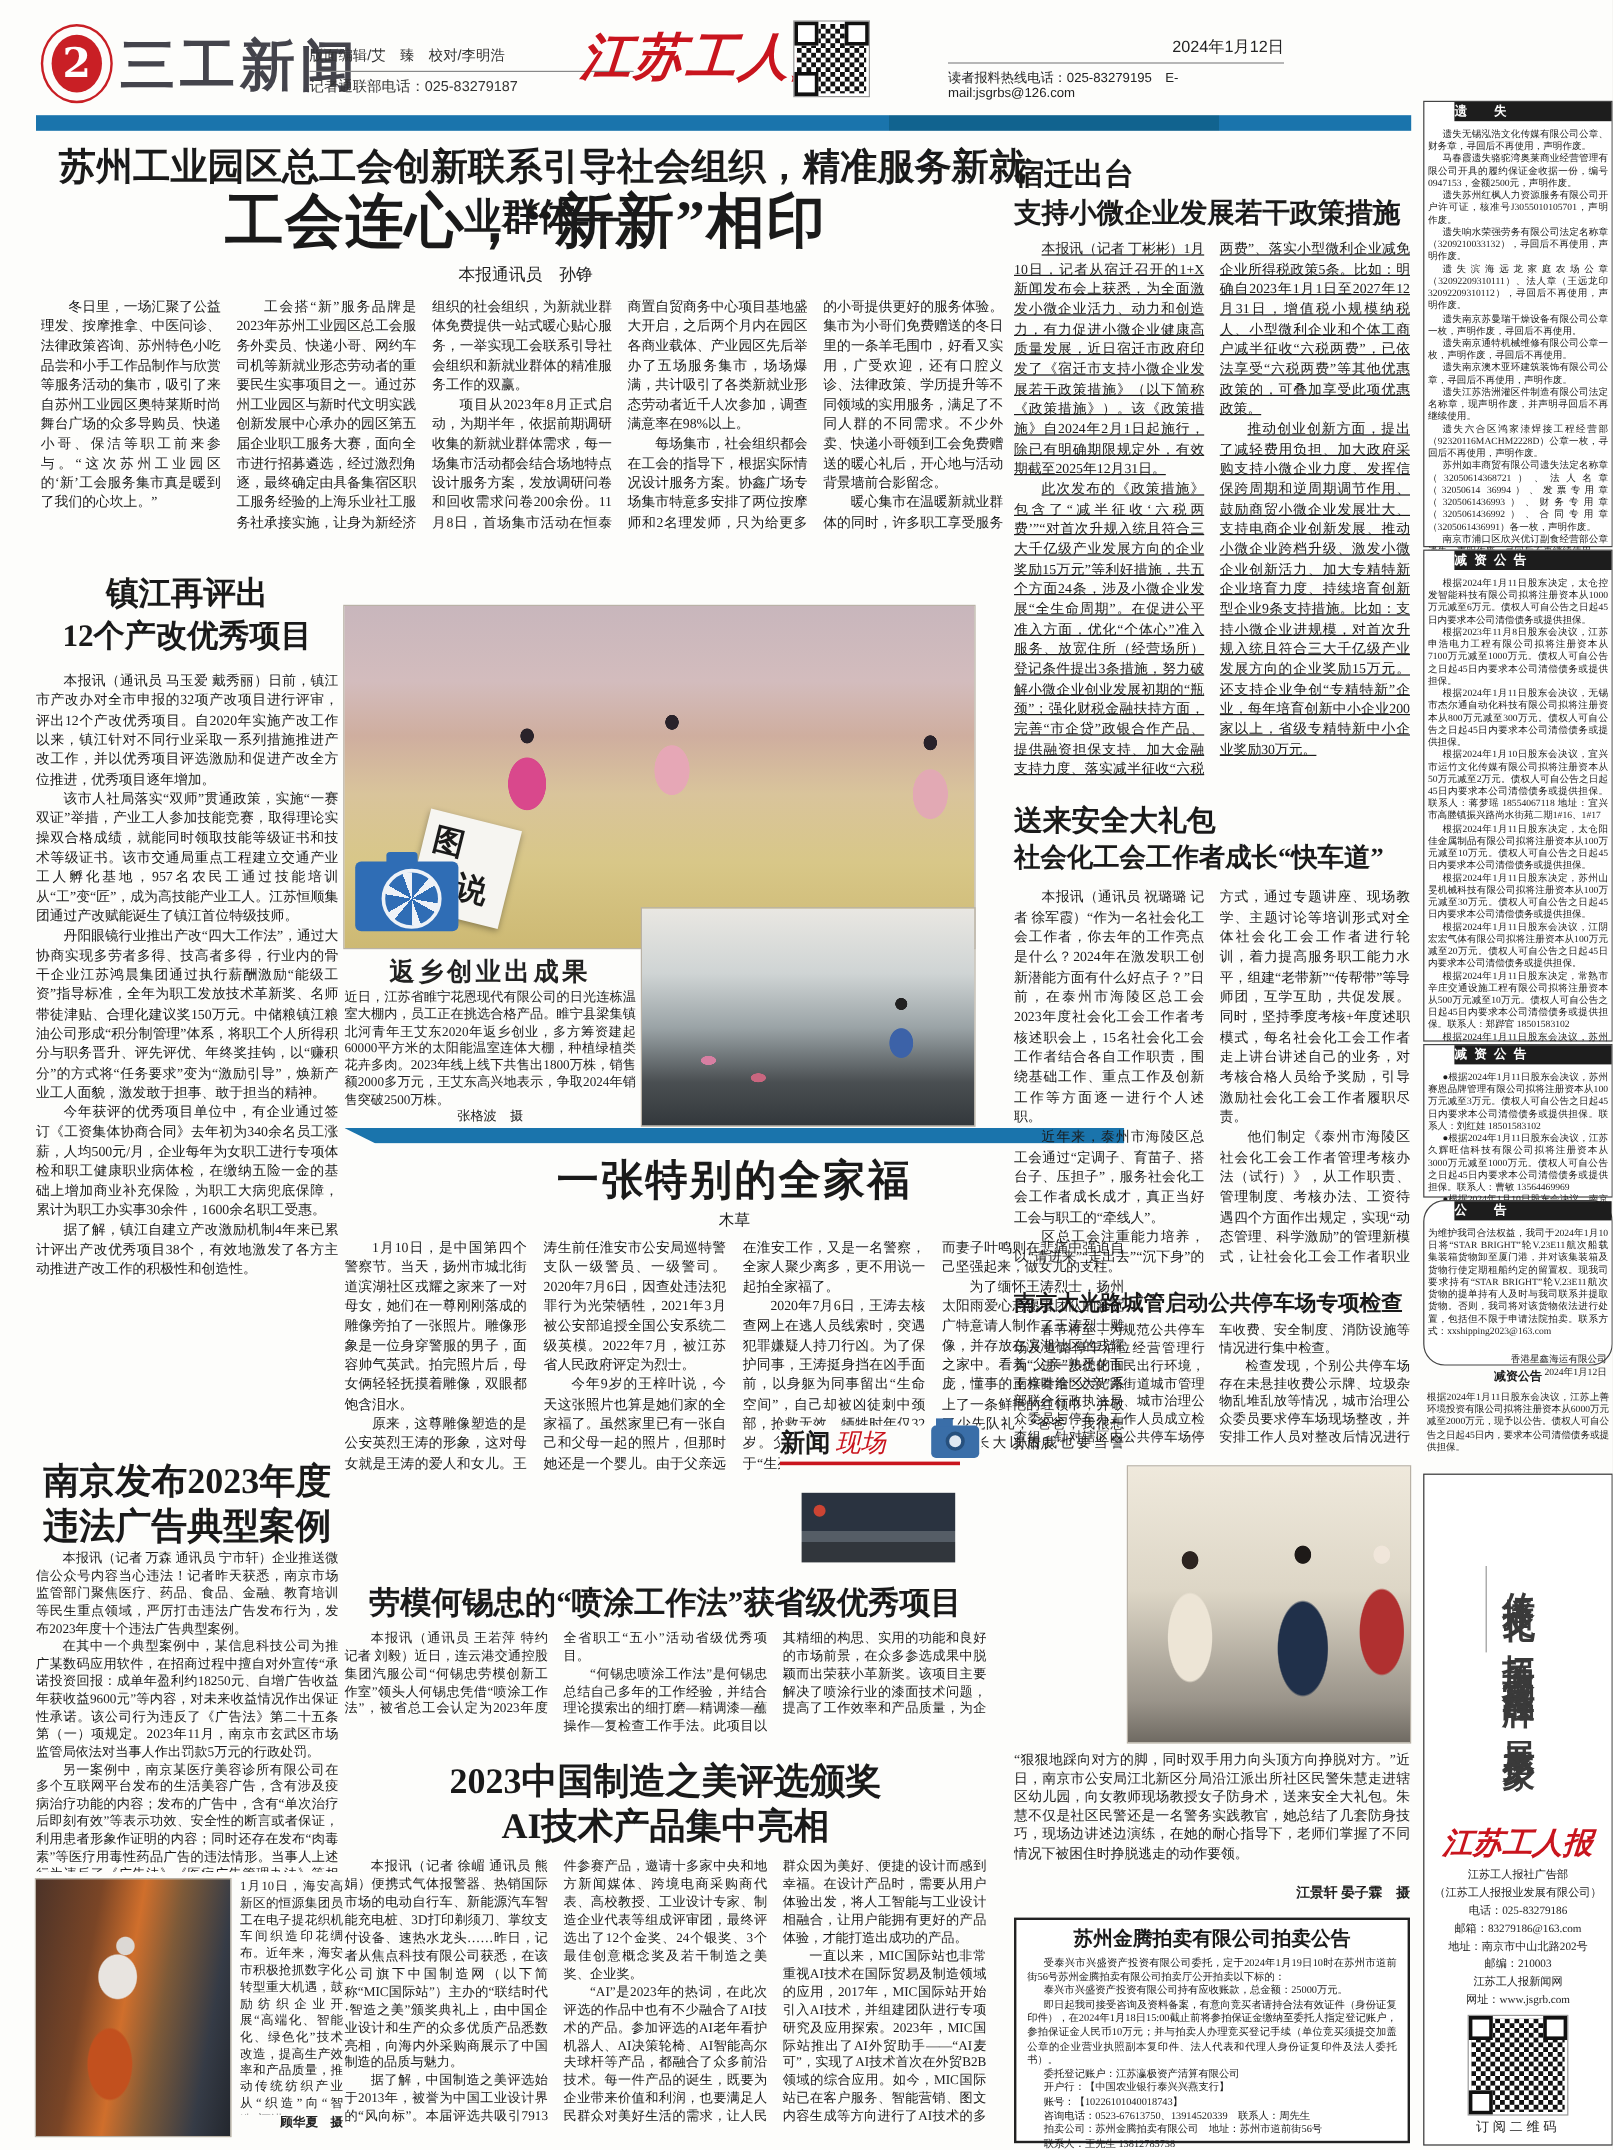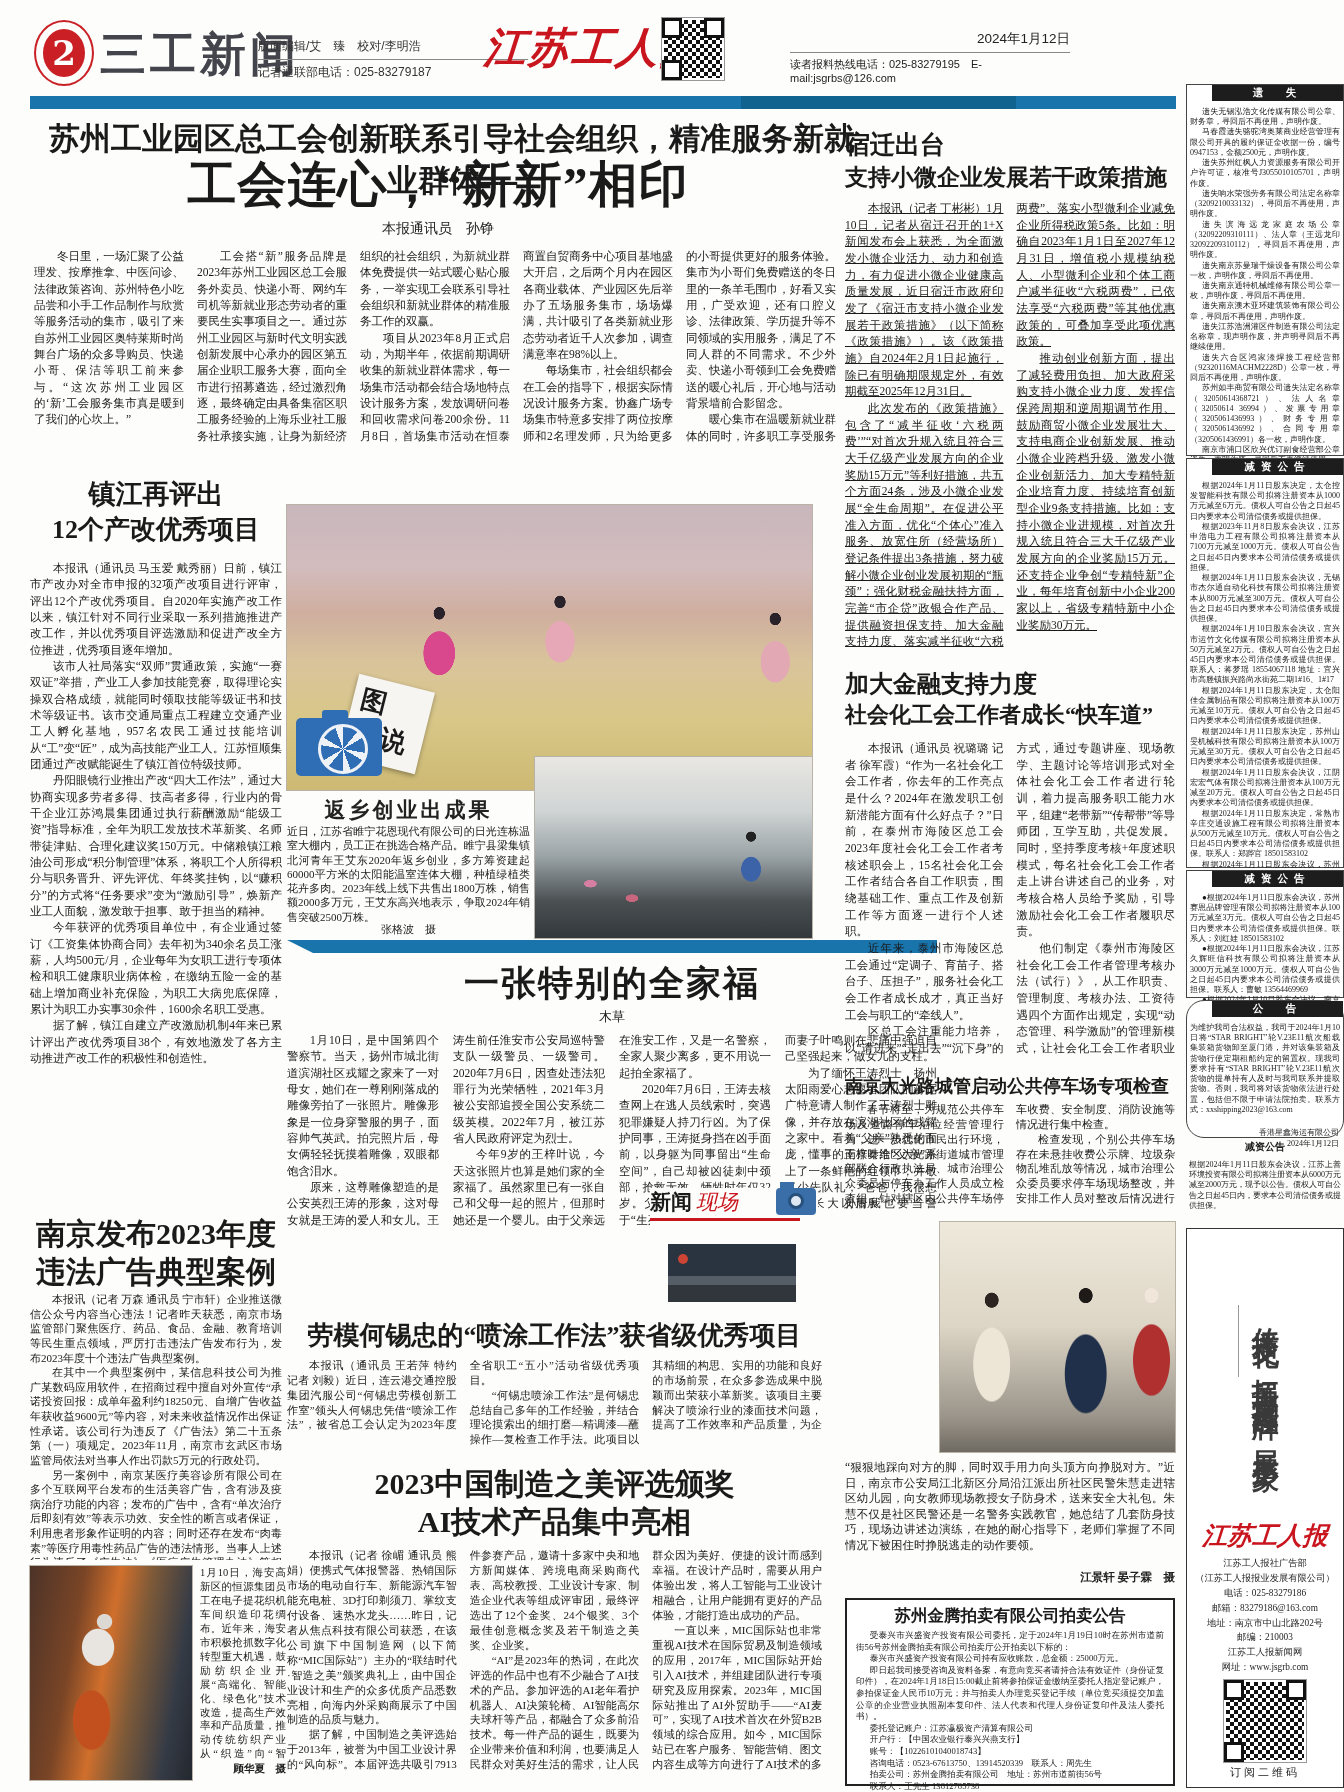--- a/index.html
+++ b/index.html
@@ -143,21 +143,21 @@
   .tx-photo{left:30px;top:1566px;width:162px;height:214px;
     background:
       radial-gradient(26px 30px at 42% 38%,#e8e4e0 0 60%,transparent 64%),
       radial-gradient(30px 48px at 38% 72%,#c2501e 0 60%,transparent 64%),
       radial-gradient(12px 12px at 46% 26%,#dcd8d4 0 60%,transparent 68%),
       linear-gradient(100deg,#4c3328 0%,#7a4526 28%,#d06f2c 46%,#7e5a38 62%,#353b46 84%,#23272e 100%);}
   .tx-caption{left:200px;top:1566px;width:86px;height:196px;font-size:10.5px;line-height:1.33;}
   .tx-credit{left:200px;top:1762px;width:86px;font-size:10.5px;text-align:right;font-weight:700;}
   
   .rail-box{left:1186px;width:158px;border:1px solid #444;box-sizing:border-box;background:#fff;}
-  .rail-head{background:#1d1d1d;color:#fff;font-size:10.5px;text-align:center;letter-spacing:6px;
+  .rail-head{background:#1d1d1d;color:#fff;font-size:10.5px;text-align:left;letter-spacing:6px;
              padding:1px 0;font-weight:700;margin-left:25px;}
   .rail-items{padding:6px 3px;font-size:8px;line-height:1.28;text-align:justify;overflow:hidden;}
   .rail-items p{text-indent:1.5em;}
   .rb-lost{top:84px;height:372px;}  .rb-lost .rail-items{height:352px;}
   .rb-cap{top:458px;height:410px;}  .rb-cap .rail-items{height:390px;}
   .rb-cap2{top:870px;height:128px;} .rb-cap2 .rail-items{height:108px;}
   .rb-notice{top:1000px;height:138px;border-radius:18px;}
   .rb-notice .rail-items{height:98px;}
   .rail-sign{font-size:8px;text-align:right;padding:0 4px;}
   .rb-cap3{top:1140px;height:86px;border:none;background:transparent;}
@@ -238,21 +238,21 @@
     <div class="cam">
         <div class="lens"></div>
       </div>
   </div>
   <div class="abs small-photo photo-frame"></div>
   <div class="abs ps-title kaiti center">返乡创业出成果</div>
   <div class="abs ps-caption kaiti just clip">近日，江苏省睢宁花恩现代有限公司的日光连栋温室大棚内，员工正在挑选合格产品。睢宁县梁集镇北河青年王艾东2020年返乡创业，多方筹资建起60000平方米的太阳能温室连体大棚，种植绿植类花卉多肉。2023年线上线下共售出1800万株，销售额2000多万元，王艾东高兴地表示，争取2024年销售突破2500万株。</div>
   <div class="abs ps-credit kaiti">张格波　摄</div>
   <div class="abs blue-sep"></div>
 
-  <div class="abs tz-h1 h-serif">加大金融支持力度</div>
+  <div class="abs tz-h1 h-serif">送来安全大礼包</div>
   <div class="abs tz-h2 h-serif">社会化工会工作者成长“快车道”</div>
   <div class="abs tz-body just clip">
       <p>本报讯（通讯员 祝璐璐 记者 徐军霞）“作为一名社会化工会工作者，你去年的工作亮点是什么？2024年在激发职工创新潜能方面有什么好点子？”日前，在泰州市海陵区总工会2023年度社会化工会工作者考核述职会上，15名社会化工会工作者结合各自工作职责，围绕基础工作、重点工作及创新工作等方面逐一进行个人述职。</p>
       <p>近年来，泰州市海陵区总工会通过“定调子、育苗子、搭台子、压担子”，服务社会化工会工作者成长成才，真正当好工会与职工的“牵线人”。</p>
       <p>区总工会注重能力培养，以“请进来”“走出去”“沉下身”的方式，通过专题讲座、现场教学、主题讨论等培训形式对全体社会化工会工作者进行轮训，着力提高服务职工能力水平，组建“老带新”“传帮带”等导师团，互学互助，共促发展。同时，坚持季度考核+年度述职模式，每名社会化工会工作者走上讲台讲述自己的业务，对考核合格人员给予奖励，引导激励社会化工会工作者履职尽责。</p>
       <p>他们制定《泰州市海陵区社会化工会工作者管理考核办法（试行）》，从工作职责、管理制度、考核办法、工资待遇四个方面作出规定，实现“动态管理、科学激励”的管理新模式，让社会化工会工作者职业发展更有目标、干事创业更有干劲，切实提高管理和服务水平，真正当好职工信赖的“娘家人”、工会与职工的“连心桥”。</p>
     </div>
 
   <div class="abs fm-headline h-serif center">一张特别的全家福</div>
   <div class="abs fm-byline kaiti center">木草</div>

